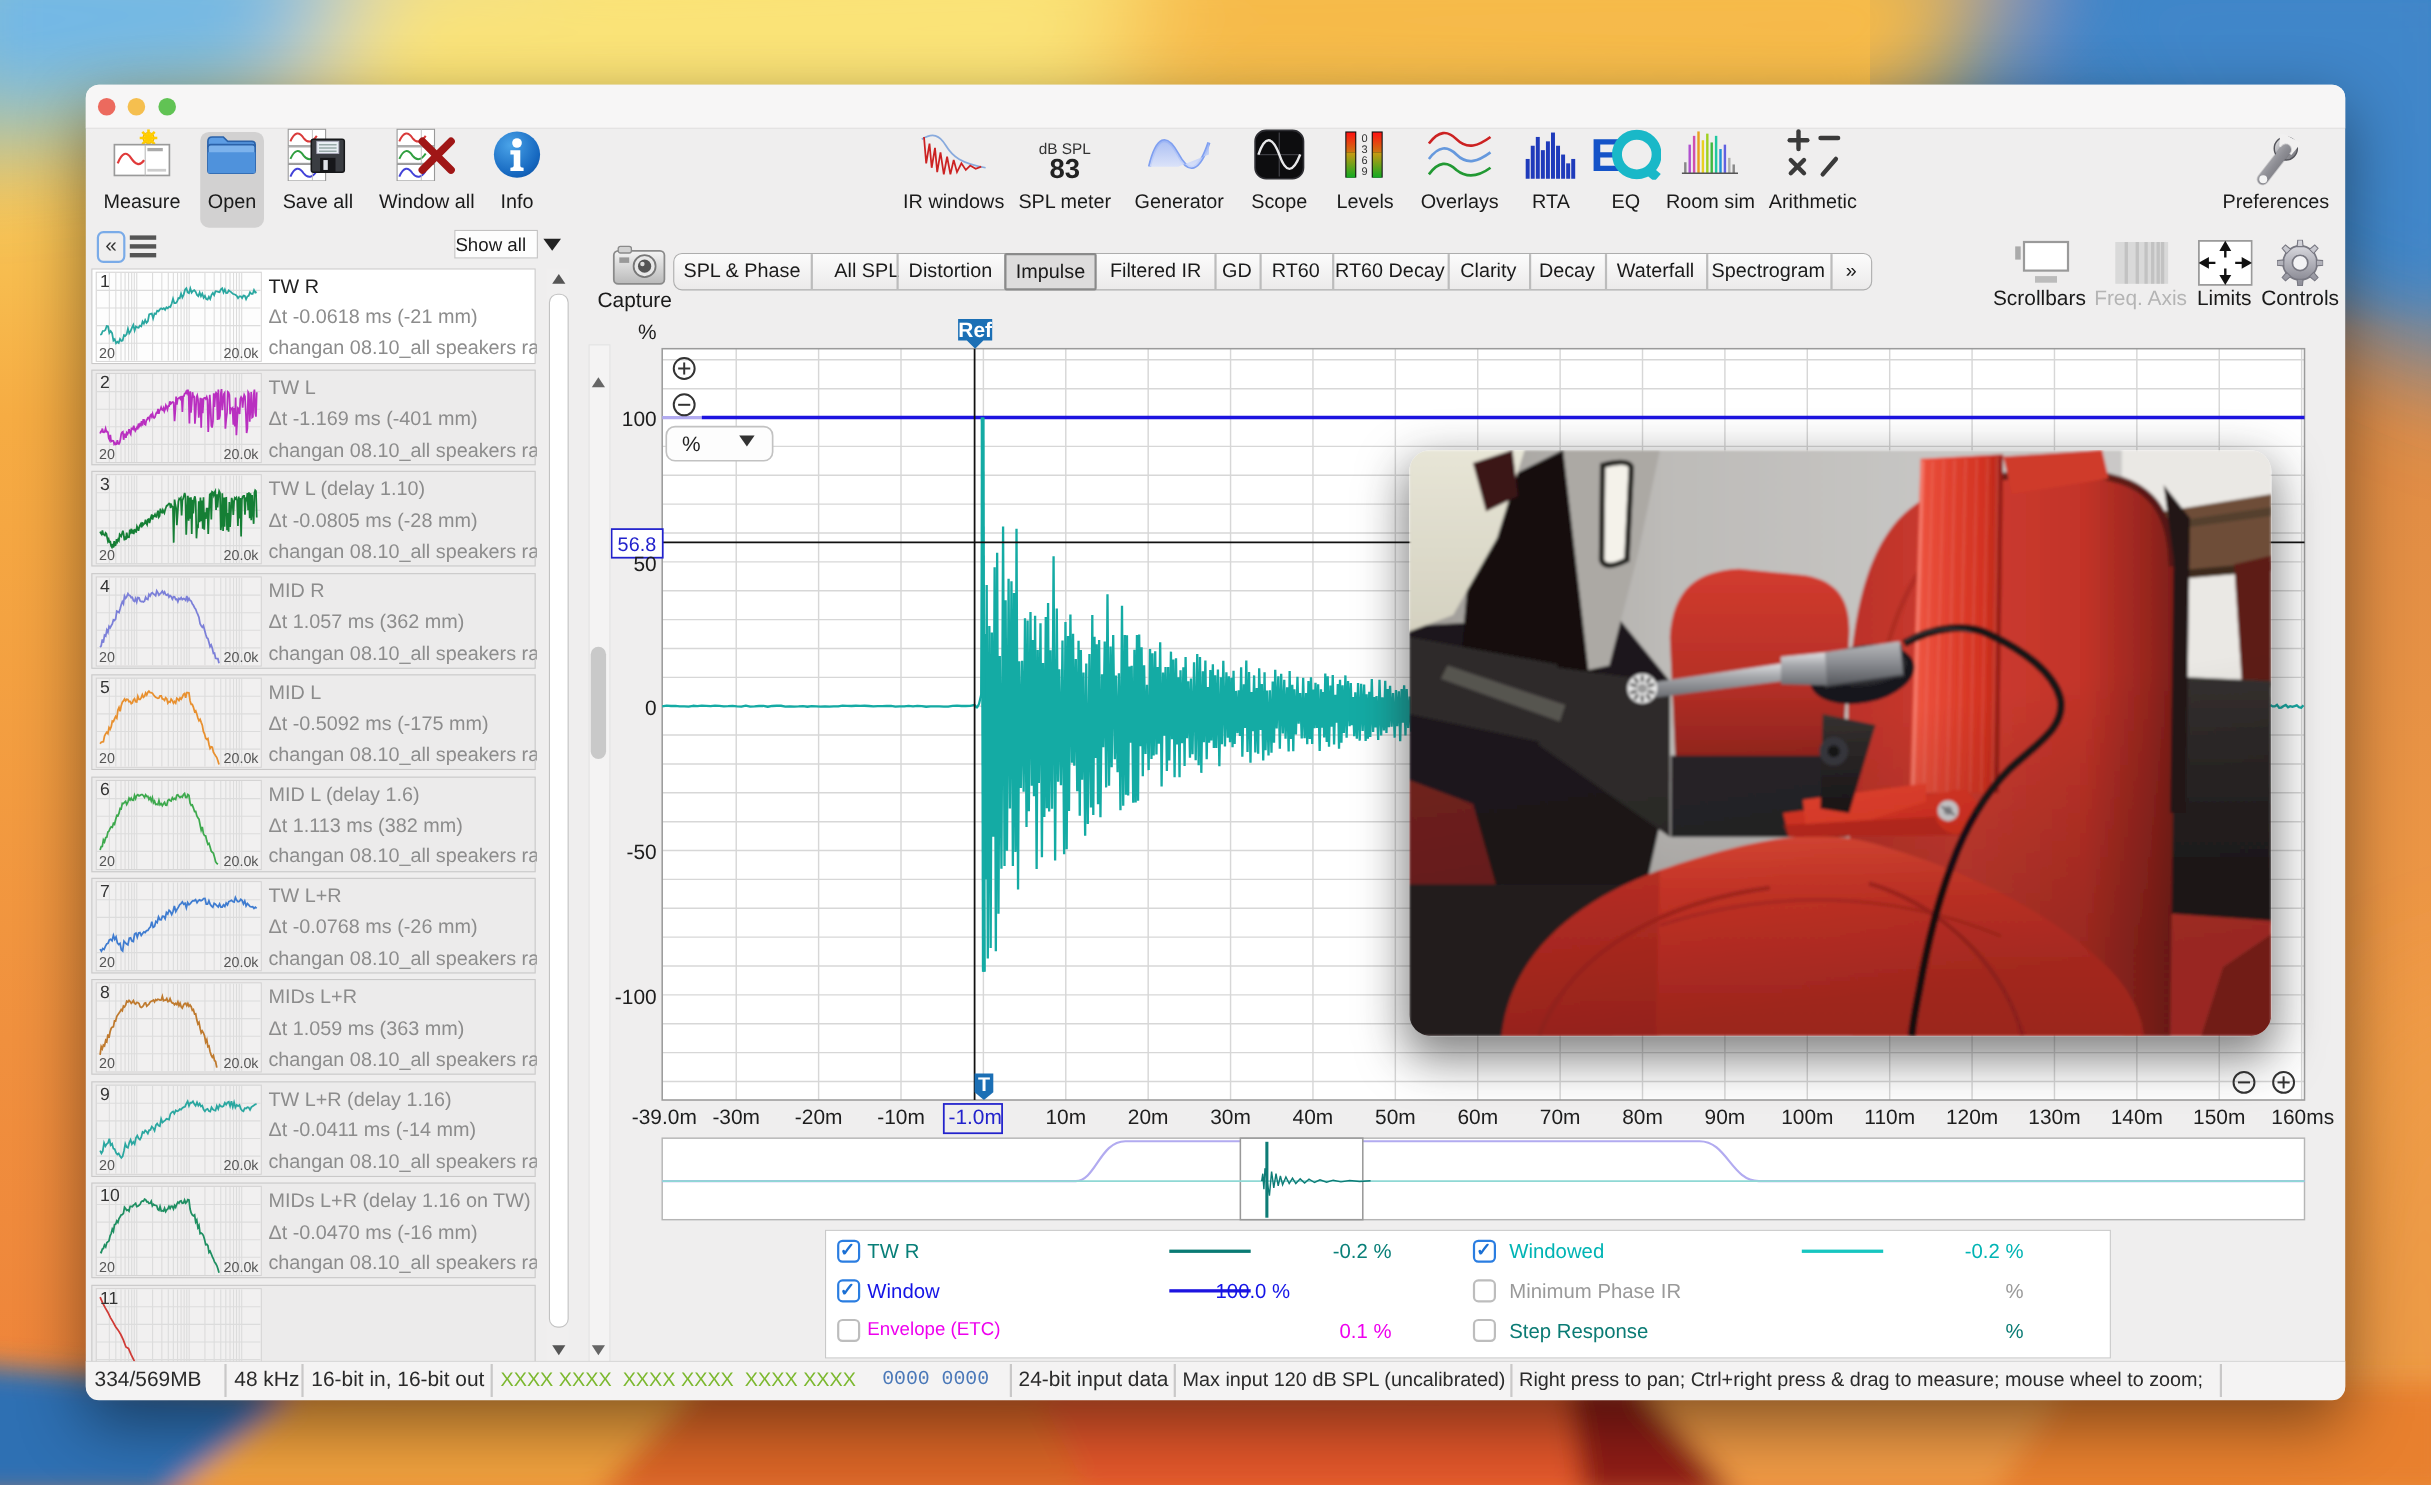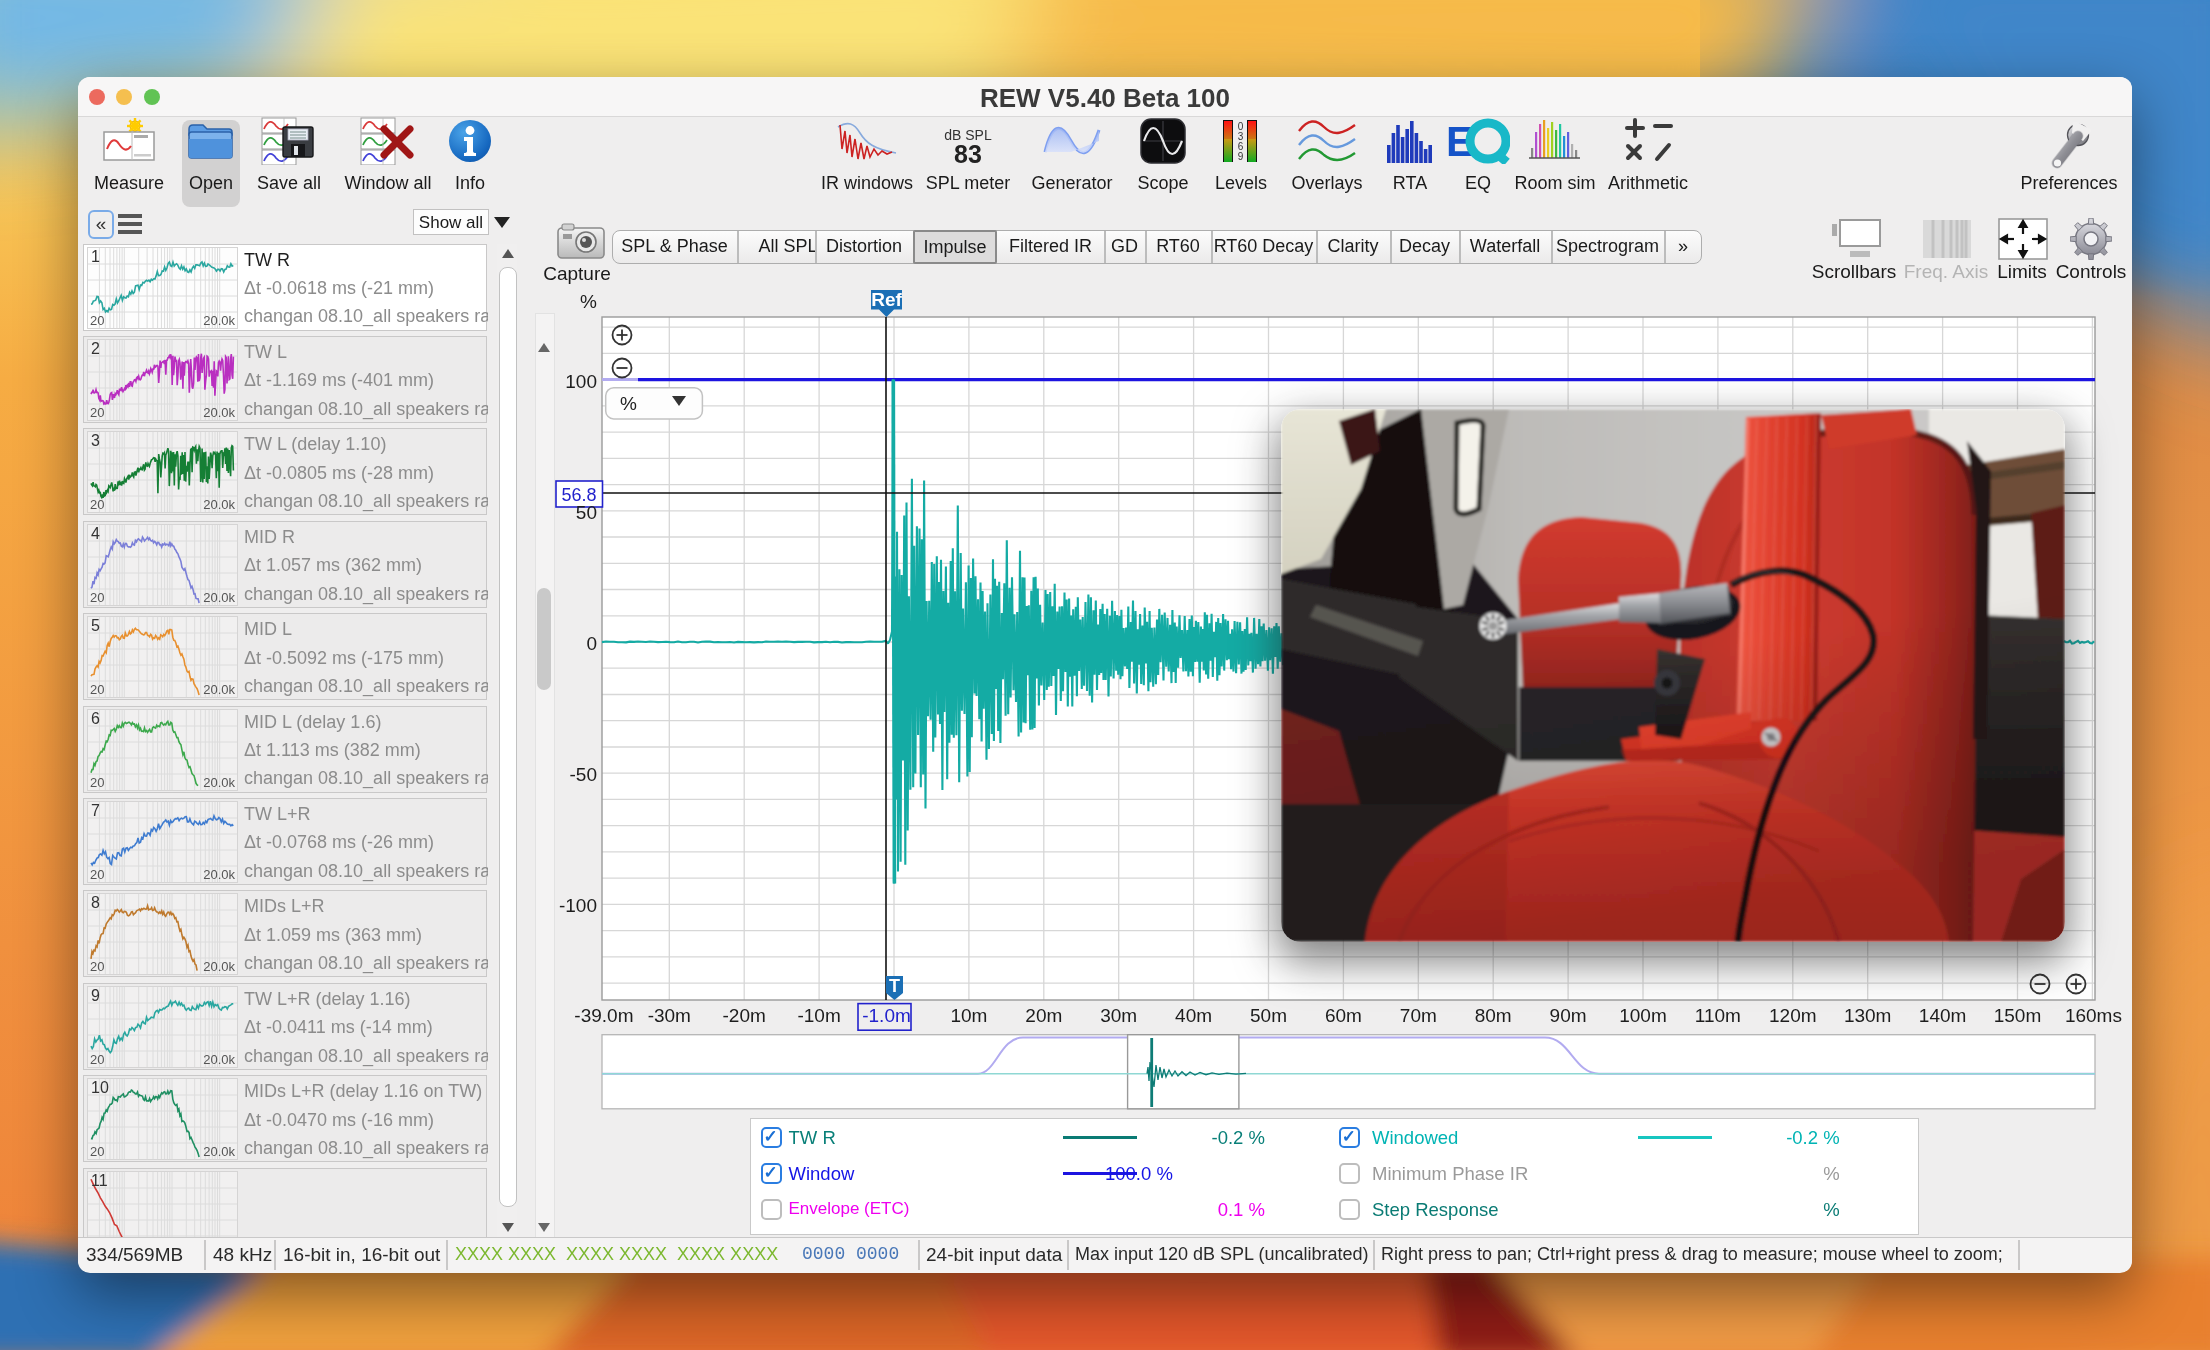--- a/index.html
+++ b/index.html
@@ -45,21 +45,20 @@
 <polygon points="1425,1259 1500,1261 1600,1360 1440,1360" fill="#8e1d14"></polygon>
 <polygon points="1490,1261 1900,1258 1830,1360 1580,1360" fill="#ef9a45"></polygon>
 <polygon points="1880,1258 2230,1258 2230,1360 1810,1360" fill="#e8802f"></polygon>
 </g>
 </svg>
 <div id="win">
 <div style="position:absolute;left:0;top:0;width:2054px;height:39px;background:#f7f6f6;border-bottom:1.5px solid #d9d8d8;border-radius:12px 12px 0 0"></div>
 <div style="position:absolute;left:11px;top:11.5px;width:16px;height:16px;border-radius:50%;background:#ec6a5e"></div>
 <div style="position:absolute;left:38px;top:11.5px;width:16px;height:16px;border-radius:50%;background:#f5bf4f"></div>
 <div style="position:absolute;left:65.5px;top:11.5px;width:16px;height:16px;border-radius:50%;background:#61c354"></div>
-<div style="position:absolute;left:0;top:6px;width:2054px;text-align:center;font-size:26px;font-weight:bold;color:#3a3a3a">REW V5.40 Beta 100</div>
 <div style="position:absolute;left:104px;top:43px;width:58px;height:87px;background:#d2d1d1;border-radius:8px"></div>
     <div style="position:absolute;left:51px;top:66px;transform:translate(-50%,-50%)"><svg width="56" height="46" viewBox="0 0 56 46">
         <g>
 <circle cx="34" cy="8" r="5" fill="#ffdd2a" stroke="#e8a800" stroke-width="1"></circle>
 <g stroke="#ffcc00" stroke-width="2.4">
             <line x1="34" y1="0" x2="34" y2="16"></line>
             <line x1="26" y1="8" x2="42" y2="8"></line>
             <line x1="28.4" y1="2.4" x2="39.6" y2="13.6"></line>
             <line x1="28.4" y1="13.6" x2="39.6" y2="2.4"></line>
           </g>
@@ -245,21 +244,21 @@
 <polygon points="28,-2 47,8 38,19 27,11" fill="#f1f0f0"></polygon>
 <line x1="12" y1="41" x2="33" y2="14" stroke="url(#wg)" stroke-width="9.5" stroke-linecap="round"></line>
 <line x1="12" y1="41" x2="33" y2="14" stroke="#54545a" stroke-width="11" stroke-linecap="round" fill="none" opacity="0.25"></line>
 <circle cx="12.5" cy="41" r="3.6" fill="#f4f4f4"></circle>
       </svg></div>
     <div style="position:absolute;left:1991px;top:96px;width:220px;margin-left:-110px;text-align:center;font-size:18px;color:#1a1a1a">Preferences</div>
 <div style="position:absolute;left:10px;top:133px;width:22px;height:25px;border:2px solid #7aabe8;border-radius:6px;color:#333;font-size:19px;text-align:center;line-height:24px">«</div>
     <div style="position:absolute;left:40px;top:137px;width:24px;height:3.5px;background:#555"></div>
     <div style="position:absolute;left:40px;top:145px;width:24px;height:3.5px;background:#555"></div>
     <div style="position:absolute;left:40px;top:153px;width:24px;height:3.5px;background:#555"></div>
-    <div style="position:absolute;left:335px;top:132px;width:76px;height:26px;background:#fdfdfd;border:1.5px solid #c2c1c1;font-size:17px;color:#1a1a1a;line-height:25px;box-sizing:border-box;text-align:center">Show all</div>
+    <div style="position:absolute;left:335px;top:132px;width:76px;height:26px;background:#fdfdfd;border:1.5px solid #c2c1c1;font-size:17px;color:#1a1a1a;line-height:25px;box-sizing:border-box;">Show all</div>
     <div style="position:absolute;left:416px;top:140px;width:0;height:0;border-left:8px solid transparent;border-right:8px solid transparent;border-top:11px solid #222"></div>
     <div style="position:absolute;left:478px;top:143px"><svg width="50" height="42" viewBox="0 0 50 42">
         <defs>
           <linearGradient id="cg" x1="0" y1="0" x2="0" y2="1">
             <stop offset="0" stop-color="#f4f4f4"></stop>
             <stop offset="1" stop-color="#b9b9b9"></stop>
           </linearGradient>
         </defs>
 <rect x="2" y="8" width="46" height="30" rx="4" fill="url(#cg)" stroke="#8a8a8a" stroke-width="1.6"></rect>
 <rect x="6" y="4" width="12" height="6" rx="2" fill="#d2d2d2" stroke="#8a8a8a" stroke-width="1.2"></rect>

